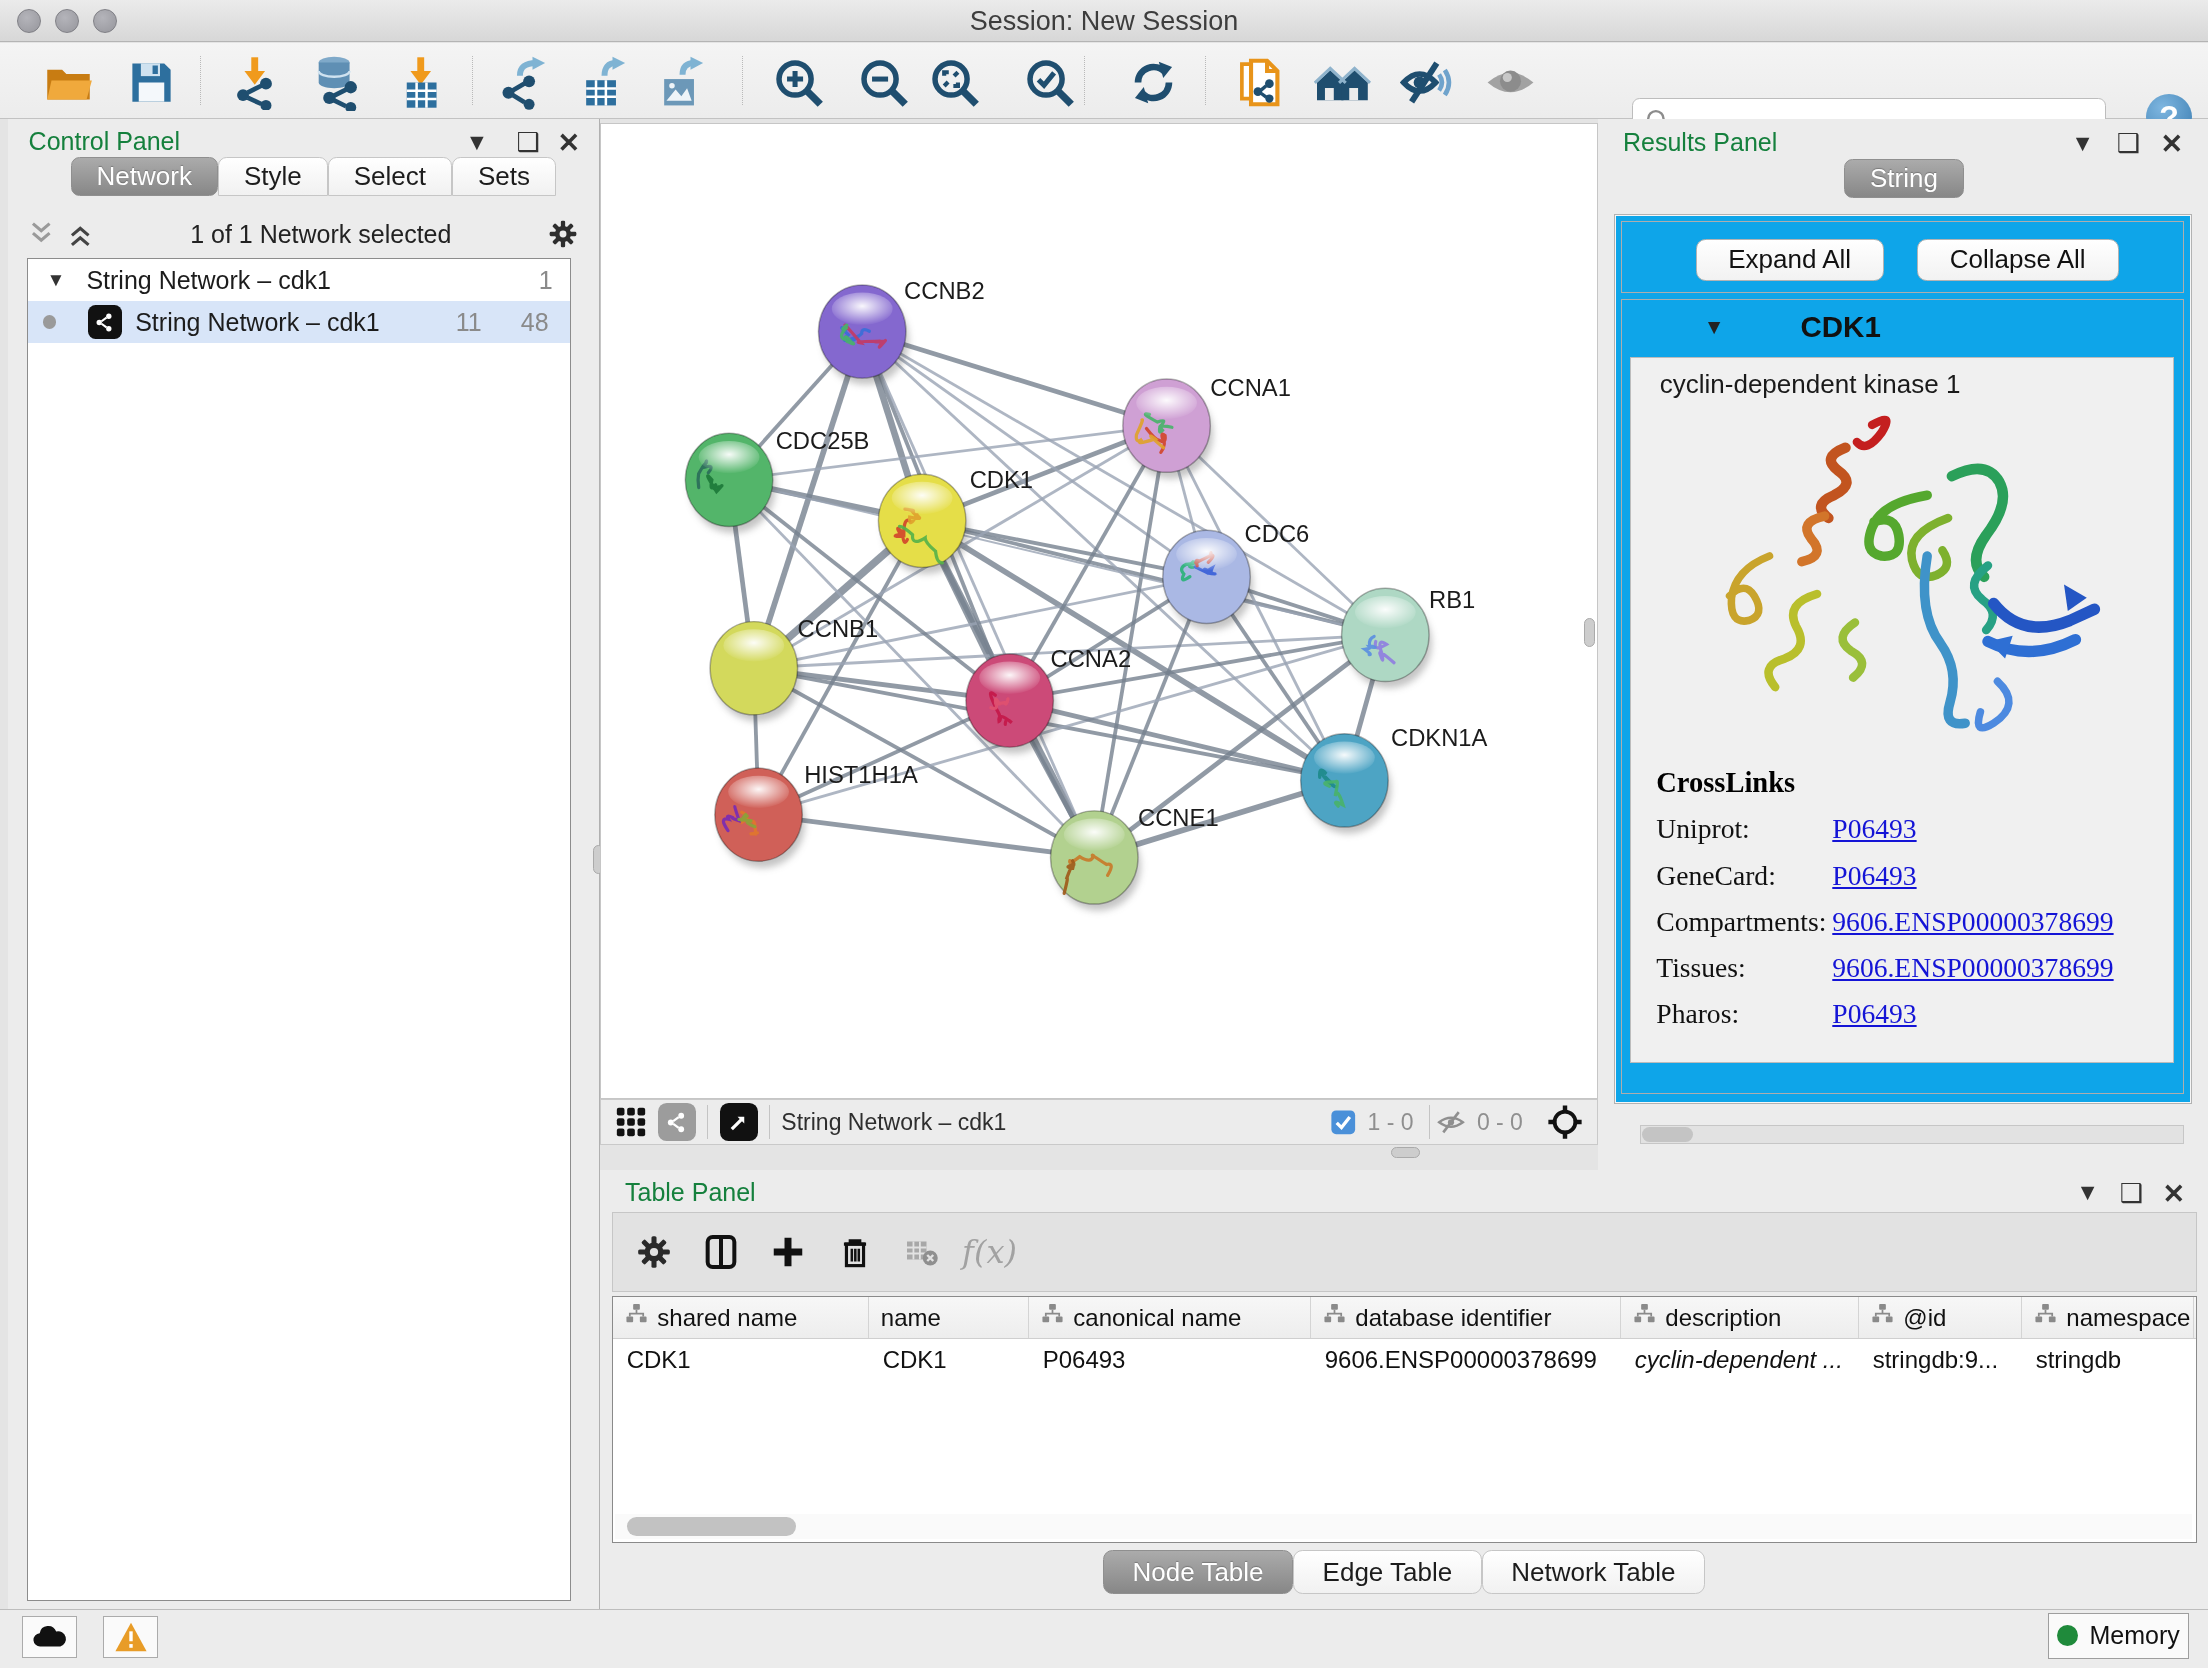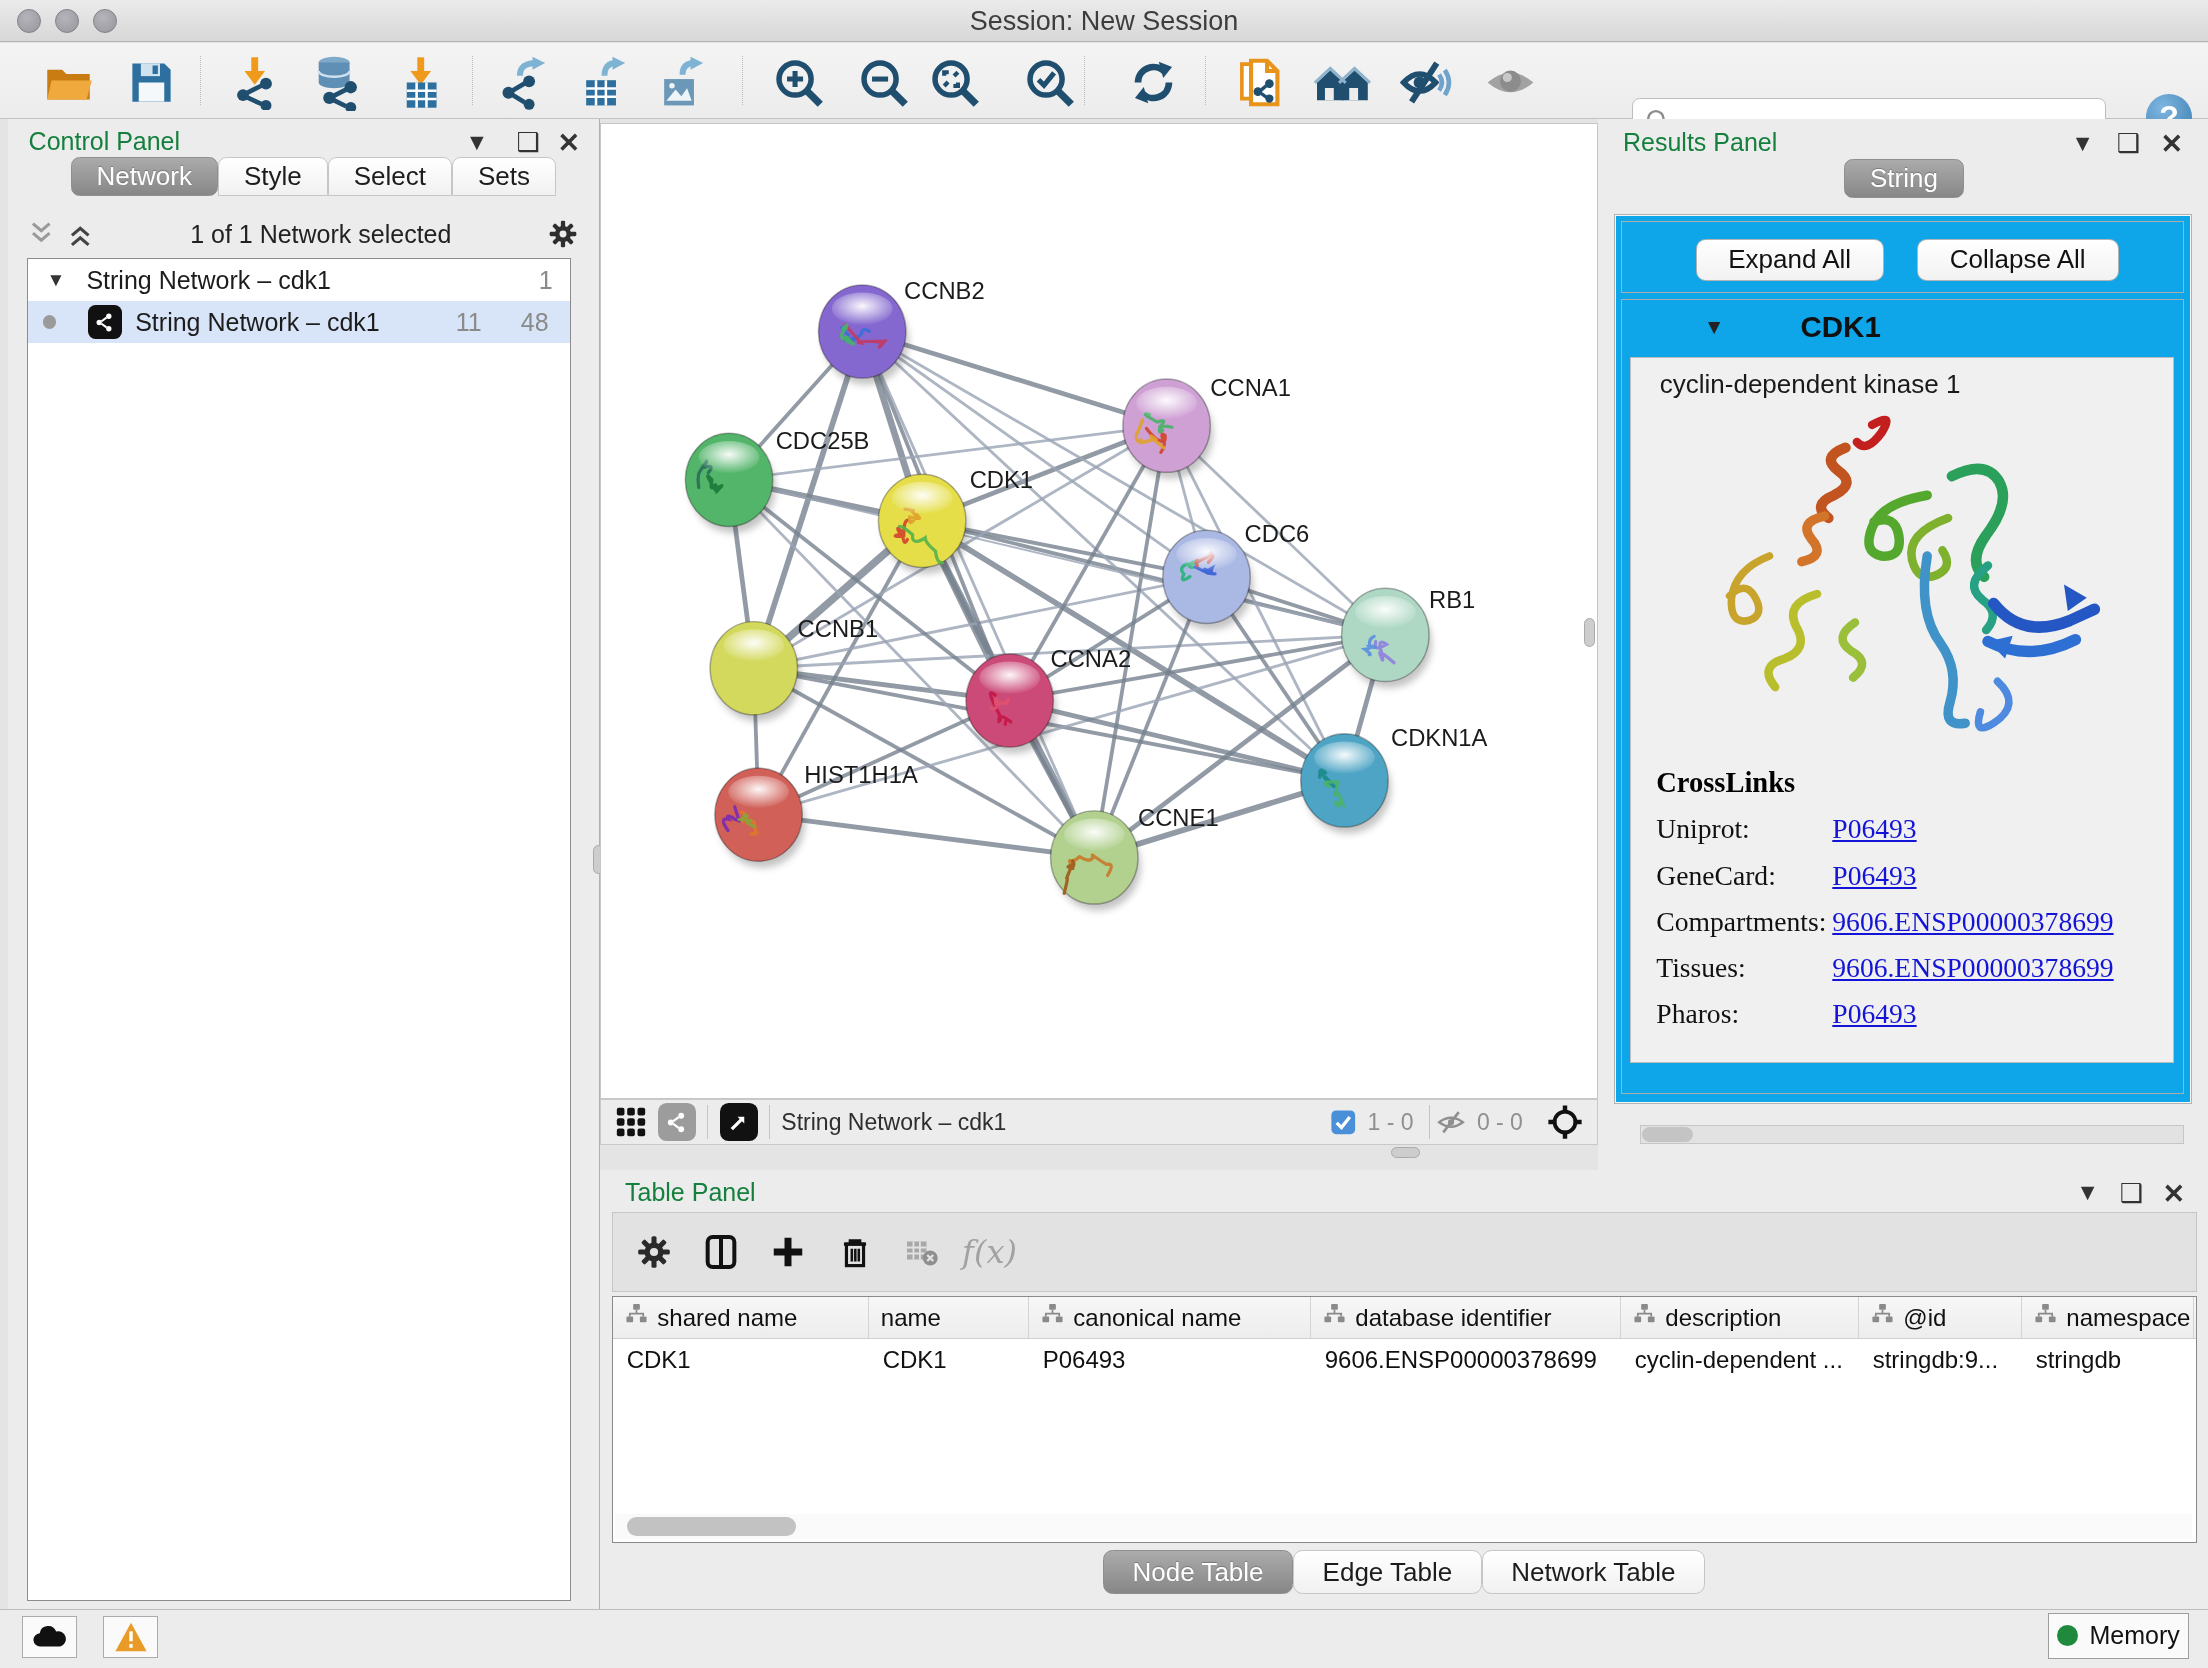--- a/index.html
+++ b/index.html
@@ -748,21 +748,21 @@
             </svg></span>
           <span>namespace</span>
         </div>
       </div>
     <div>
         <div class="trow">
           <div class="td" style="width: 256px;">CDK1</div>
           <div class="td" style="width: 160px;">CDK1</div>
           <div class="td" style="width: 282px;">P06493</div>
           <div class="td" style="width: 310px;">9606.ENSP00000378699</div>
-          <div class="td" style="width: 238px;">cyclin-dependent ...</div>
+          <div class="td" style="width: 238px; font-style: italic;">cyclin-dependent ...</div>
           <div class="td" style="width: 163px;">stringdb:9...</div>
           <div class="td" style="width: 172px;">stringdb</div>
         </div>
       </div>
     <div class="tbl-hscroll">
         <div class="tbl-hthumb"></div>
       </div>
   </div>
 
   <div class="tp-tabs">

